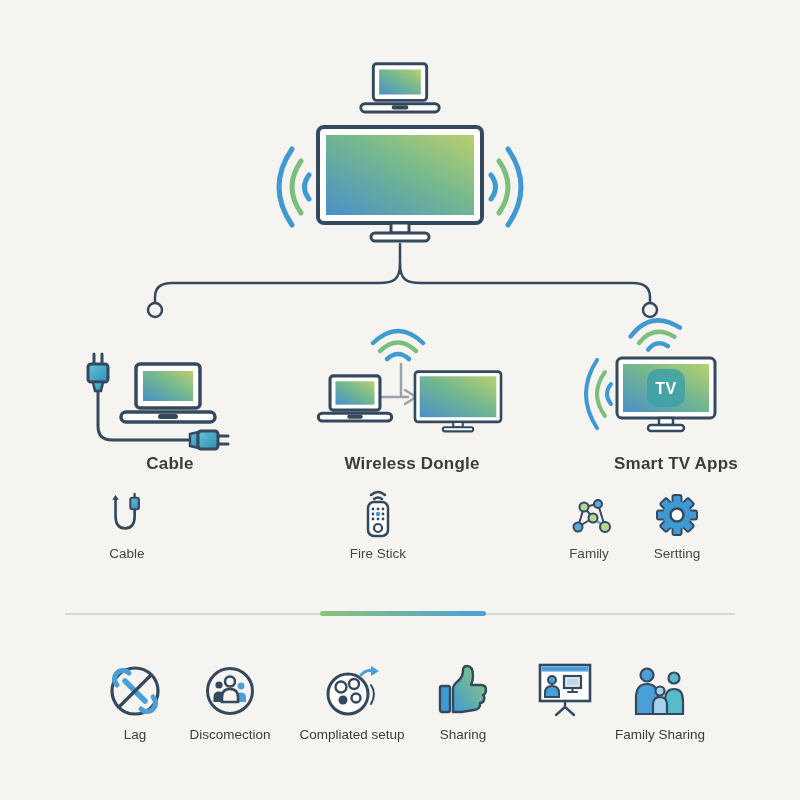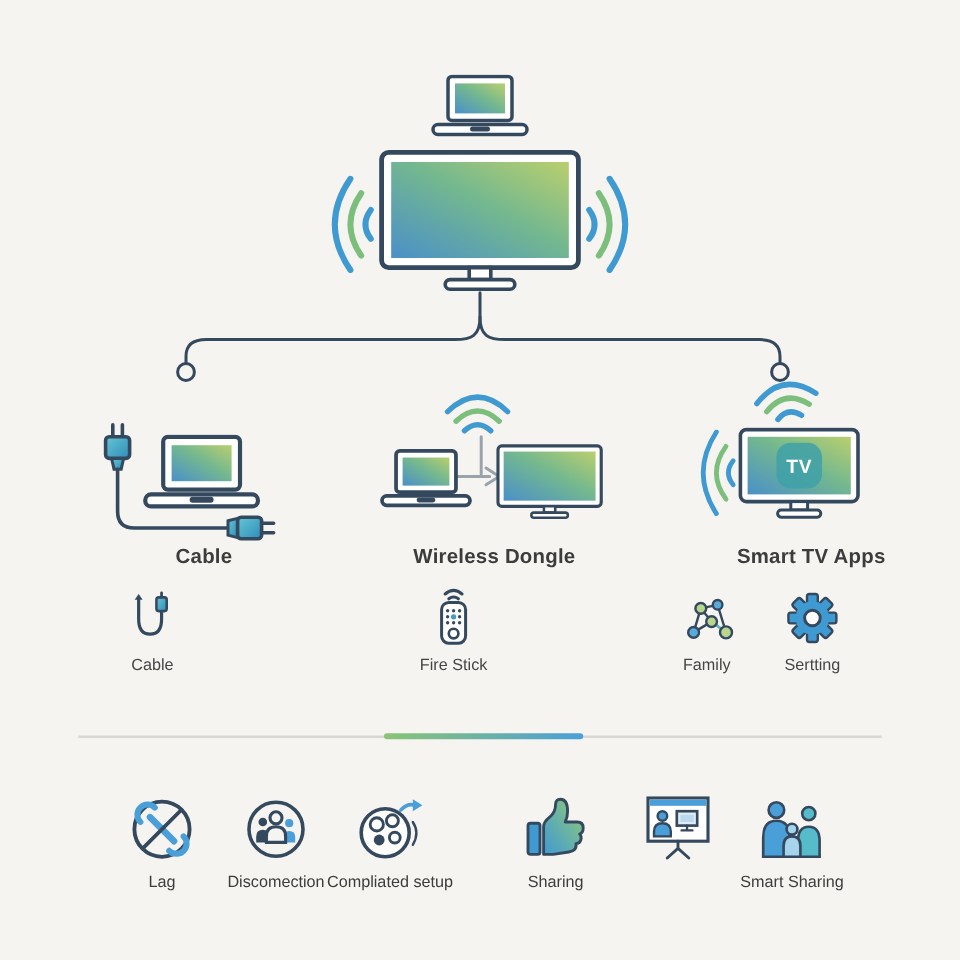--- a/index.html
+++ b/index.html
@@ -271,21 +271,21 @@
           <path d="M 10.5 38 V 33 Q 10.5 27.5 16 27.5 Q 21.5 27.5 21.5 33 V 38 Z" fill="#35495e"></path>
           <circle cx="38" cy="22" r="3.4" fill="#4a9fd8"></circle>
           <path d="M 33 38 V 33.5 Q 33 28.5 38 28.5 Q 43 28.5 43 33.5 V 38 Z" fill="#4a9fd8"></path>
           <circle cx="27" cy="17.5" r="5" fill="#f5f4f1" stroke="#35495e" stroke-width="2.6"></circle>
           <path d="M 19 38 V 33 Q 19 25 27 25 Q 35 25 35 33 V 38 Z" fill="#f5f4f1" stroke="#35495e" stroke-width="2.6"></path>
         </svg>
       </div>
       <div class="i-label">Discomection</div>
     </div>
 
-    <div class="issue" style="left:265px">
+    <div class="issue" style="left:292px">
       <div class="i-icon">
         <svg width="58" height="56" viewBox="0 0 58 56">
           <circle cx="25" cy="32" r="20" fill="#fdfdfc" stroke="#35495e" stroke-width="3"></circle>
           <circle cx="18" cy="25" r="5.5" fill="none" stroke="#35495e" stroke-width="2.4"></circle>
           <circle cx="31" cy="22" r="5" fill="none" stroke="#35495e" stroke-width="2.4"></circle>
           <circle cx="20" cy="38" r="4.5" fill="#35495e"></circle>
           <circle cx="33" cy="36" r="4.5" fill="none" stroke="#35495e" stroke-width="2.4"></circle>
           <path d="M 48 23 Q 54 32 48 42" fill="none" stroke="#35495e" stroke-width="2" stroke-linecap="round"></path>
           <path d="M 38 13 Q 45 6 51 10" fill="none" stroke="#4a9fd8" stroke-width="3" stroke-linecap="round"></path>
           <path d="M 48 4 L 56 9 L 48 14 Z" fill="#4a9fd8"></path>
@@ -324,17 +324,17 @@
       <div class="i-icon">
         <svg width="56" height="54" viewBox="0 0 56 54">
           <circle cx="15" cy="11" r="6.5" fill="#4a9fd8" stroke="#35495e" stroke-width="2.2"></circle>
           <path d="M 4 50 V 34 Q 4 20 15 20 Q 26 20 26 34 V 50 Z" fill="#4a9fd8" stroke="#35495e" stroke-width="2.2"></path>
           <circle cx="42" cy="14" r="5.5" fill="#56bcc9" stroke="#35495e" stroke-width="2.2"></circle>
           <path d="M 33 50 V 37 Q 33 25 42 25 Q 51 25 51 37 V 50 Z" fill="#56bcc9" stroke="#35495e" stroke-width="2.2"></path>
           <circle cx="28" cy="27" r="4.5" fill="#a6d4ec" stroke="#35495e" stroke-width="2.2"></circle>
           <path d="M 21 50 V 41 Q 21 33 28 33 Q 35 33 35 41 V 50 Z" fill="#a6d4ec" stroke="#35495e" stroke-width="2.2"></path>
         </svg>
       </div>
-      <div class="i-label">Smart Sharing</div>
+      <div class="i-label">Family Sharing</div>
     </div>
 
   </div>
 </div>
 
 </body></html>

